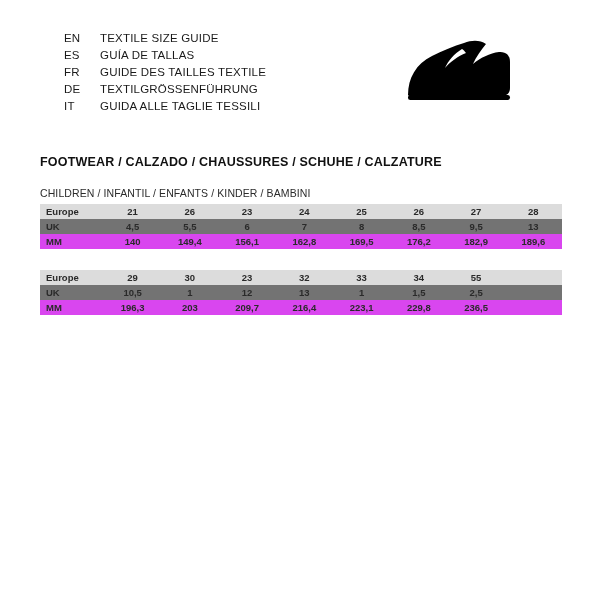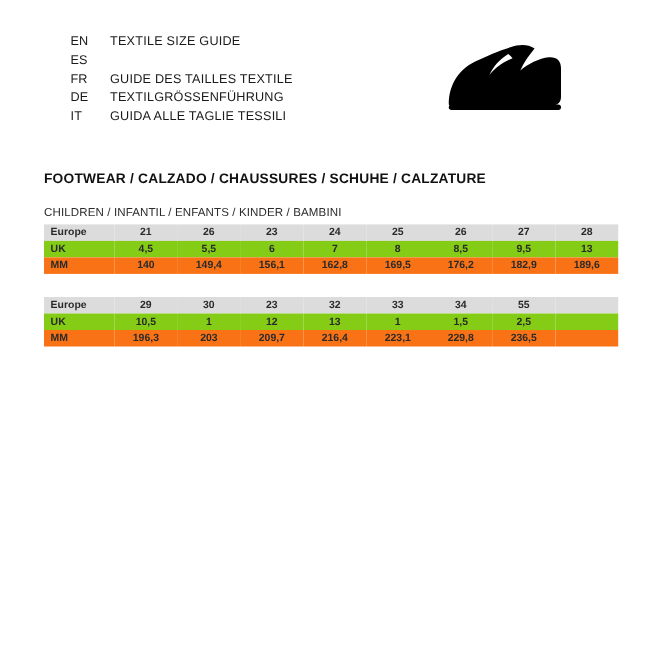--- a/index.html
+++ b/index.html
@@ -101,38 +101,39 @@
   }
   .size-table th.row-label, .size-table td.row-label {
     text-align: left;
     padding-left: 6px;
     width: 58px;
   }
   .size-table tr.head-row {
     background: #dcdcdc;
   }
   .size-table tr.alt-row {
-    background: #f97316;
+    background: #d946ef;
   }
   .size-table tr.plain-row {
-    background: #84cc16;
+    background: #737373;
   }
 </style>
 </head>
 <body>
 
 <div class="page">
 
   <div class="lang-block">
     <div class="lang-row">
       <span class="lang-code">EN</span>
       <span class="lang-title">TEXTILE SIZE GUIDE</span>
     </div>
     <div class="lang-row">
       <span class="lang-code">ES</span>
+      <span class="lang-title">GUÍA DE TALLAS</span>
     </div>
     <div class="lang-row">
       <span class="lang-code">FR</span>
       <span class="lang-title">GUIDE DES TAILLES TEXTILE</span>
     </div>
     <div class="lang-row">
       <span class="lang-code">DE</span>
       <span class="lang-title">TEXTILGRÖßENFÜHRUNG</span>
     </div>
     <div class="lang-row">

